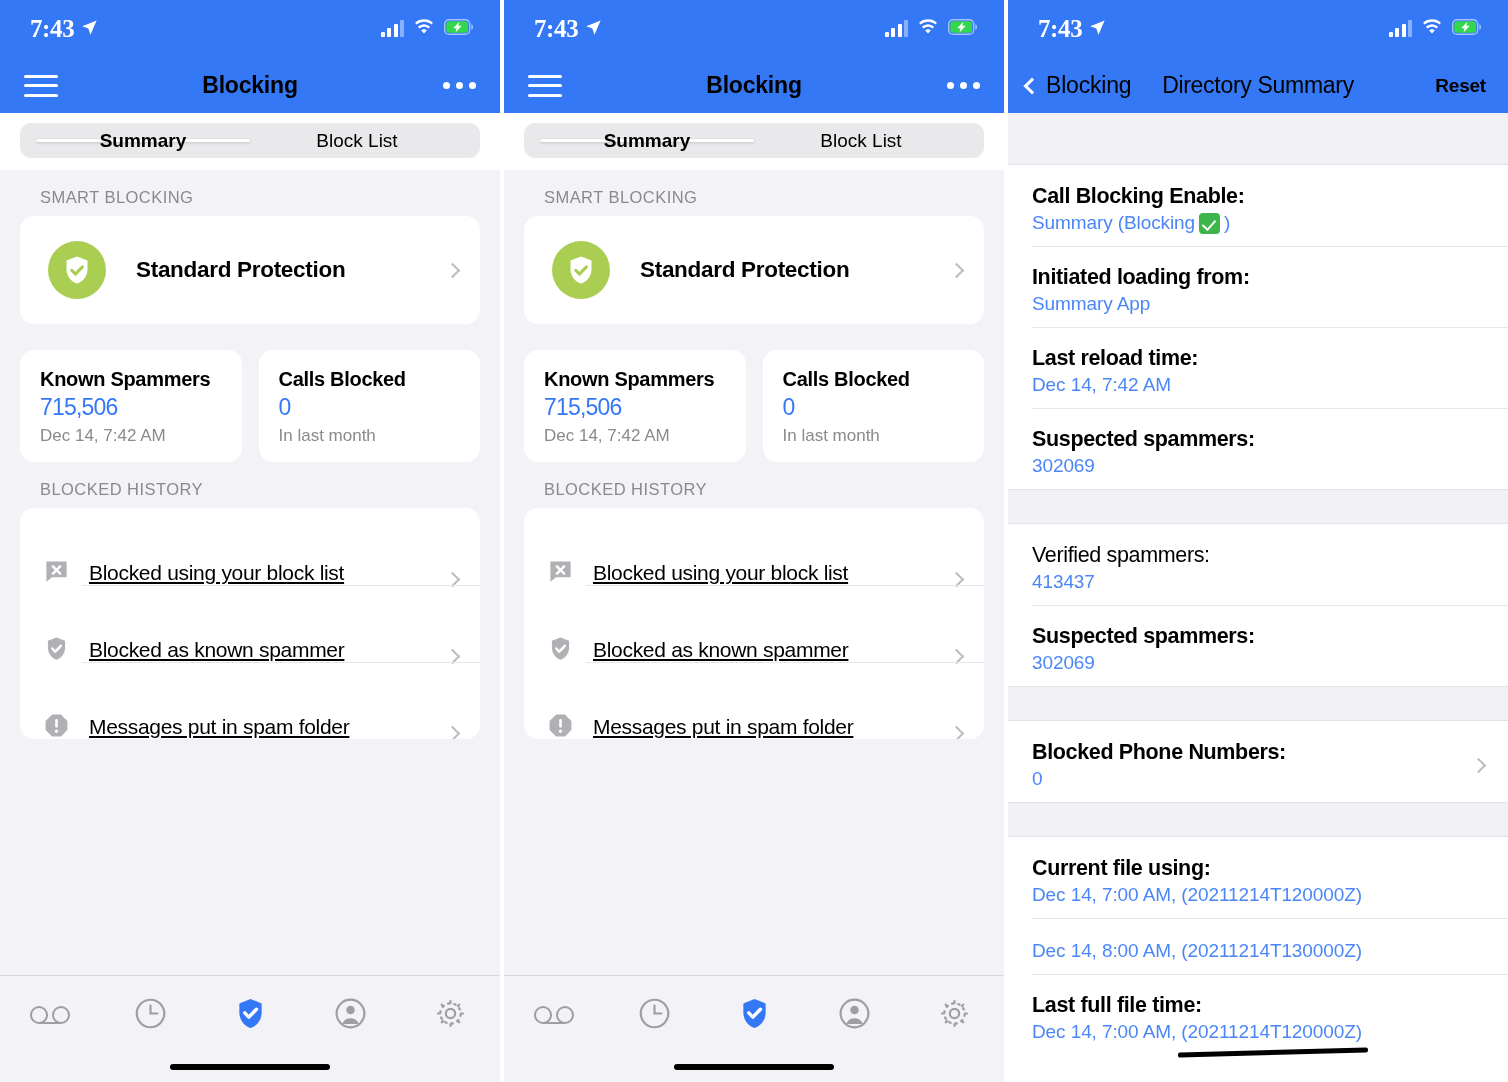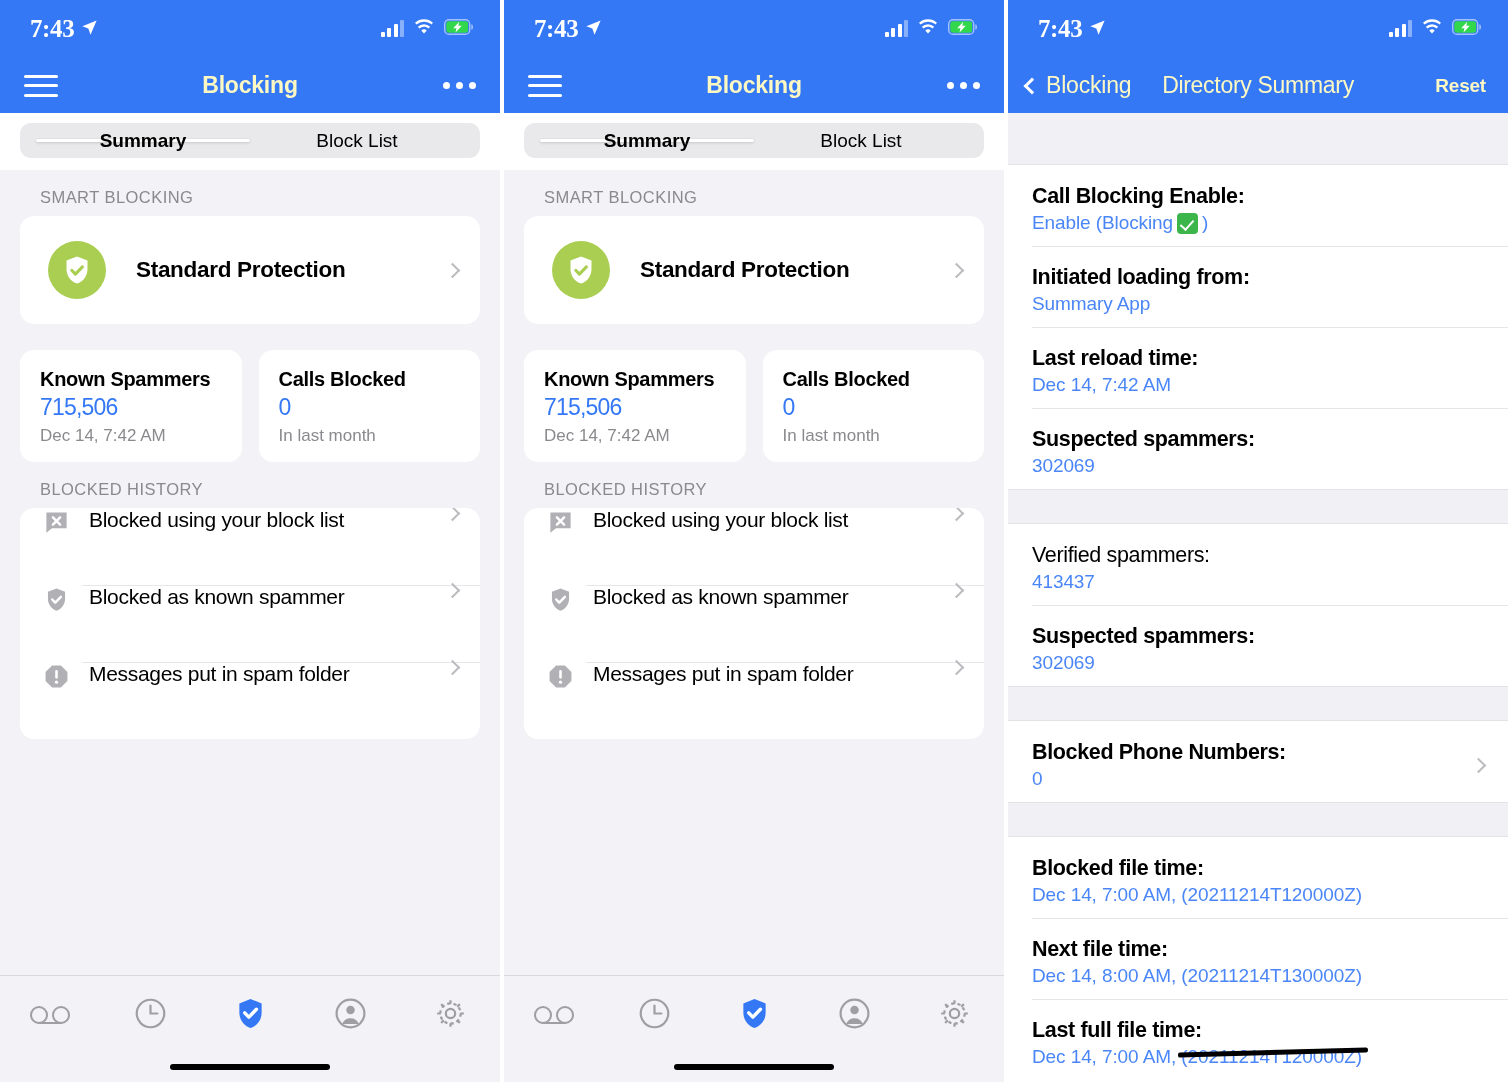--- a/index.html
+++ b/index.html
@@ -42,21 +42,21 @@
   .bars i { width: 4px; background: #fff; border-radius: 1px; display: block; }
   .bars i:nth-child(1) { height: 5px; }
   .bars i:nth-child(2) { height: 9px; }
   .bars i:nth-child(3) { height: 13px; }
   .bars i:nth-child(4) { height: 17px; opacity: .42; }
 
   
   .navbar {
     height: 55px; background: #3478f6;
     display: flex; align-items: center;
-    position: relative; color: #fef9c3;
+    position: relative; color: #000000;
     padding: 0 24px 0 24px;
   }
   .hamburger { width: 34px; height: 22px; display: flex; flex-direction: column; justify-content: space-between; cursor: pointer; }
   .hamburger span { display: block; height: 3px; background: #fff; border-radius: 1.5px; width: 100%; }
   .nav-title {
     position: absolute; left: 0; right: 0; text-align: center;
     font-size: 23px; font-weight: 700; letter-spacing: -0.2px; pointer-events: none;
   }
   .dots { margin-left: auto; display: flex; gap: 6px; align-items: center; z-index: 2; }
   .dots i { width: 7px; height: 7px; border-radius: 50%; background: #fff; display: block; }
@@ -94,21 +94,21 @@
   .prot-title { font-size: 22.5px; font-weight: 700; margin-left: 30px; letter-spacing: -0.3px; color: #000; }
   .chev { margin-left: auto; width: 11px; height: 11px; border-top: 2.6px solid #bcbcc0; border-right: 2.6px solid #bcbcc0; transform: rotate(45deg); }
 
   .stats-row { display: flex; gap: 17px; margin: 26px 20px 0 20px; }
   .stat-card { flex: 1; background: #fff; border-radius: 14px; padding: 18px 20px 16px 20px; }
   .stat-title { font-size: 20px; font-weight: 700; color: #000; letter-spacing: -0.3px; }
   .stat-value { font-size: 23px; color: #3478f6; margin-top: 3px; letter-spacing: -0.8px; }
   .stat-sub { font-size: 17px; color: #8a8a8e; margin-top: 5px; }
 
   .hist-card { margin: 0 20px; background: #fff; border-radius: 14px; overflow: hidden; }
-  .hist-row { display: flex; align-items: flex-start; height: 77px; padding-left: 22px; padding-right: 22px; position: relative; }
+  .hist-row { display: flex; align-items: flex-end; height: 77px; padding-left: 22px; padding-right: 22px; position: relative; text-decoration: underline; }
   .hist-row + .hist-row::before {
     content: ""; position: absolute; left: 62px; right: 0; top: 0; height: 1px; background: #e7e7ea;
   }
   .hist-icon { width: 28px; height: 28px; flex: 0 0 auto; display: flex; align-items: center; justify-content: center; }
   .hist-label { font-size: 21px; color: #000; margin-left: 19px; letter-spacing: -0.3px; }
 
   
   .tabbar {
     position: absolute; left: 0; bottom: 0; width: 100%; height: 107px;
     background: #f2f2f7; border-top: 1px solid #d8d8dd;
@@ -524,21 +524,21 @@
       <div class="nav-title-c">Directory Summary</div>
       <div class="nav-reset">Reset</div>
     </div>
 
     <div class="c-body">
       <div class="c-gap"></div>
 
       <div class="c-row">
         <div class="c-key">Call Blocking Enable:</div>
         <div class="c-val">
-          <span>Enable (Blocking </span>
+          <span>Summary (Blocking </span>
             <span class="emoji-check"></span>
             <span>)</span>
         </div>
       </div>
       <div class="c-row">
         <div class="c-key">Initiated loading from:</div>
         <div class="c-val">Summary App</div>
       </div>
       <div class="c-row">
         <div class="c-key">Last reload time:</div>
@@ -566,25 +566,24 @@
         <div>
           <div class="c-key">Blocked Phone Numbers:</div>
           <div class="c-val">0</div>
         </div>
         <div class="chev"></div>
       </div>
 
       <div class="c-gap mid"></div>
 
       <div class="c-row">
-        <div class="c-key">Blocked file time:</div>
+        <div class="c-key">Current file using:</div>
         <div class="c-val">Dec 14, 7:00 AM, (20211214T120000Z)</div>
       </div>
       <div class="c-row">
-        <div class="c-key">Next file time:</div>
         <div class="c-val">Dec 14, 8:00 AM, (20211214T130000Z)</div>
       </div>
       <div class="c-row">
         <div class="c-key">Last full file time:</div>
         <div class="c-val">Dec 14, 7:00 AM, (20211214T120000Z)</div>
       </div>
 
     </div>
     <div class="c-strike"></div>
   </div>

